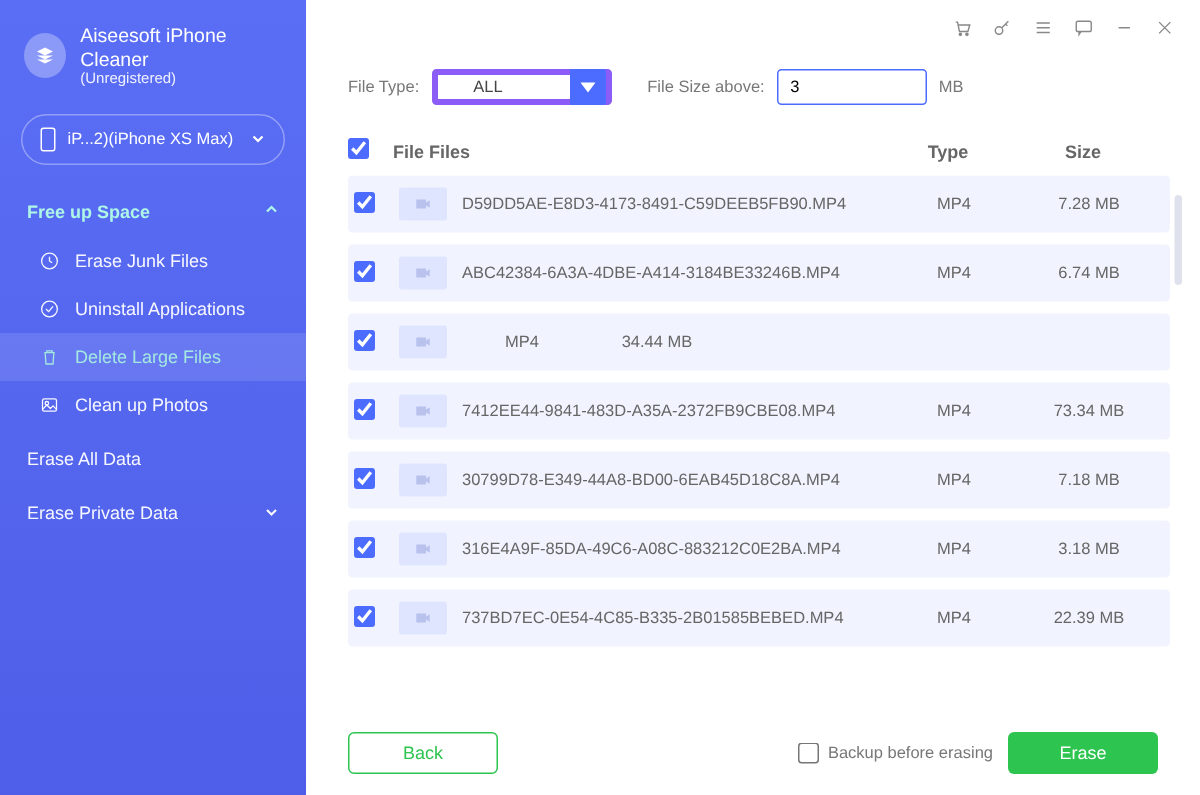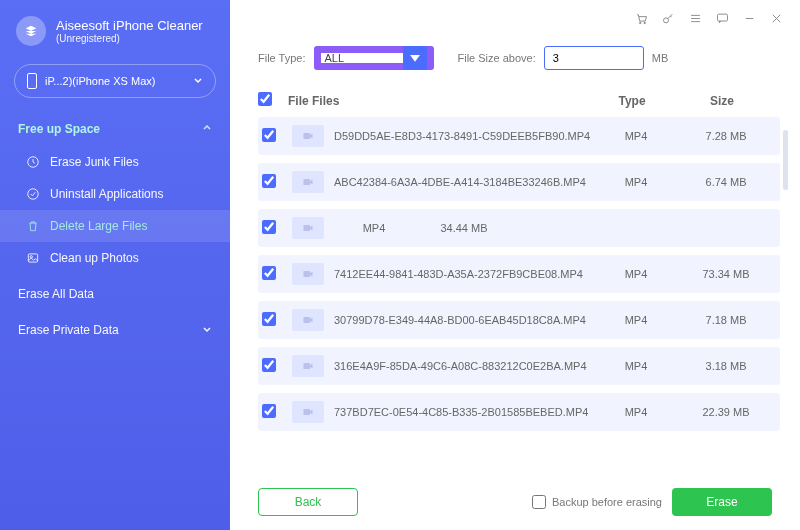--- a/index.html
+++ b/index.html
@@ -1,17 +1,17 @@
 <!DOCTYPE html>
 <html><head>
 <meta charset="utf-8">
 <style>
 *{box-sizing:border-box;margin:0;padding:0;font-family:-apple-system,Segoe UI,Arial,sans-serif}
 body{width:800px;height:530px;overflow:hidden;background:#fff;display:flex;font-size:12px;color:#444}
-.sidebar{width:230px;background:linear-gradient(180deg,#5a6ef5,#4f5ee8);color:#fff;display:flex;flex-direction:column;padding:12px 0}
+.sidebar{width:204px;background:linear-gradient(180deg,#5a6ef5,#4f5ee8);color:#fff;display:flex;flex-direction:column;padding:12px 0}
 .brand{display:flex;align-items:center;gap:10px;padding:4px 16px 14px}
 .brand-icon{width:30px;height:30px;border-radius:50%;background:rgba(255,255,255,.3);display:flex;align-items:center;justify-content:center}
 .brand-icon svg{width:16px;height:16px;fill:#fff}
 .brand-name{font-size:13px;line-height:1.2}
 .brand-sub{font-size:10px;opacity:.9}
 .device{margin:4px 14px 14px;height:34px;border:1px solid rgba(255,255,255,.35);border-radius:17px;display:flex;align-items:center;gap:8px;padding:0 12px;font-size:11px}
 .device .phone-ic{width:10px;height:16px;border:1px solid #fff;border-radius:2px}
 .device .chev{margin-left:auto}
 .nav-head{display:flex;align-items:center;padding:10px 18px;font-size:12px;color:#aef6e8;font-weight:600}
 .nav-head .chev{margin-left:auto}
@@ -19,21 +19,21 @@
 .nav-item.active{background:rgba(255,255,255,.12);color:#a8f0e0}
 .nav-item.section{padding-left:18px;font-weight:400;margin-top:4px}
 .nav-ic{width:14px;height:14px;display:flex;align-items:center;justify-content:center}
 .nav-ic svg{width:14px;height:14px;fill:none;stroke:#fff;stroke-width:1.5}
 .nav-item.active .nav-ic svg{stroke:#a8f0e0}
 .main{flex:1;display:flex;flex-direction:column}
 .titlebar{height:40px;display:flex;align-items:center;justify-content:flex-end;gap:12px;padding:0 16px;color:#888}
 .titlebar span{cursor:pointer}
 .titlebar svg{width:15px;height:15px;stroke:#888;fill:none;stroke-width:1.5}
 .filter{display:flex;align-items:center;gap:8px;padding:6px 28px 14px;font-size:11px;color:#777}
-.dd{width:120px;height:24px;border:7px solid #8b5cf6;border-radius:3px;display:flex;align-items:center;padding:0 0 0 4px;color:#444}
+.dd{width:120px;height:24px;border:4px solid #8b5cf6;border-radius:3px;display:flex;align-items:center;padding:0 0 0 24px;color:#444}
 .dd-btn{width:24px;height:24px;margin-left:auto;background:#4c6cff;display:flex;align-items:center;justify-content:center;border-radius:0 2px 2px 0}
 .dd-btn svg{width:10px;height:10px;stroke:#fff;stroke-width:2;fill:none}
 .num{width:100px;height:24px;border:1px solid #4c6cff;border-radius:3px;padding:0 8px;font-size:11px;outline:none}
 .thead{display:flex;align-items:center;padding:8px 28px;font-size:12px;color:#666;font-weight:600}
 .thead .cb,.row .cb{width:30px}
 .thead .fname{flex:1}
 .thead .ftype{width:80px;text-align:center}
 .thead .fsize{width:100px;text-align:center}
 .tbody{flex:1;overflow-y:auto;padding:0 20px 0 28px}
 .row{display:flex;align-items:center;height:38px;background:#f1f4ff;border-radius:3px;margin-bottom:8px;padding:0 4px}

